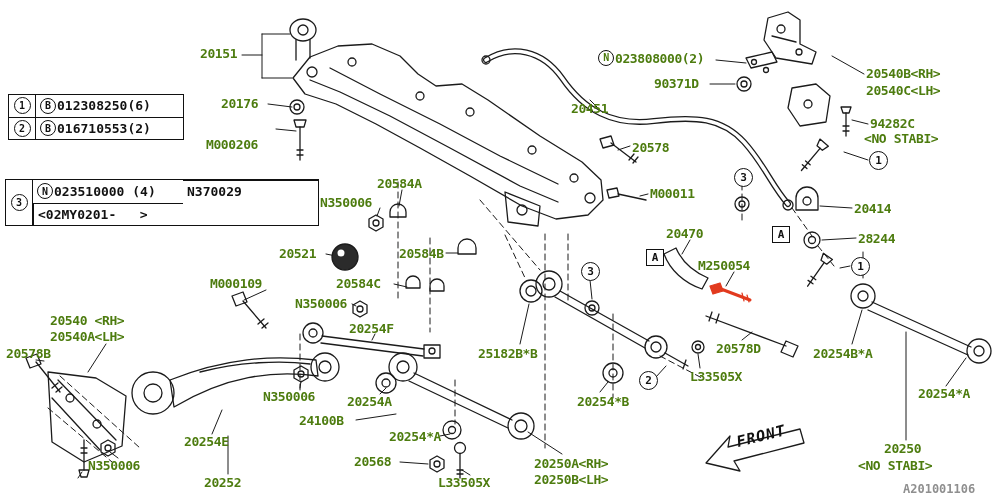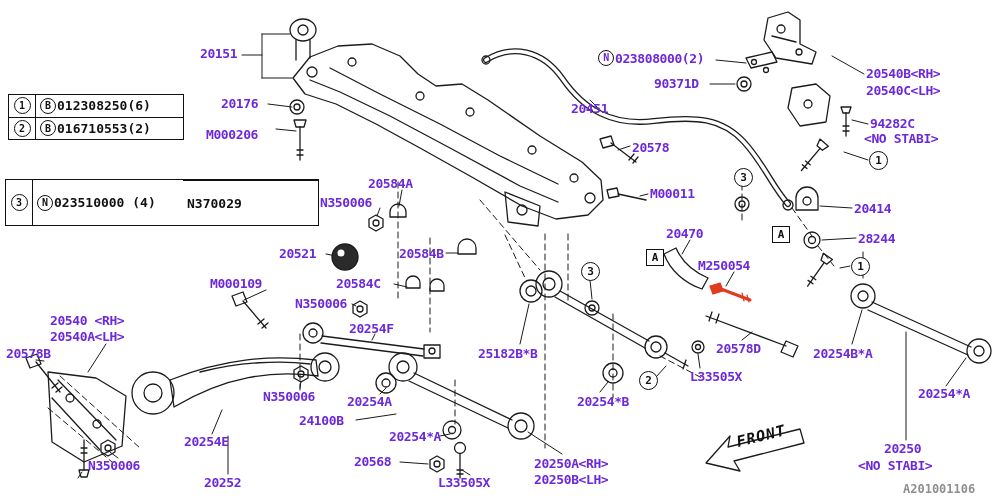--- a/index.html
+++ b/index.html
@@ -1,20 +1,20 @@
 <!DOCTYPE html>
 <html><head>
 <meta charset="utf-8">
 <style>
   html,body{margin:0;padding:0;background:#e8e8e8;}
   .stage{position:relative;width:1000px;height:497px;background:#ffffff;overflow:hidden;
          font-family:"DejaVu Sans Mono","Liberation Mono",monospace;color:#111;}
   .art{position:absolute;left:0;top:0;}
   .lbl{position:absolute;font-size:13px;font-weight:700;line-height:1;white-space:pre;
-       letter-spacing:-0.4px;color:#6d28d9;display:flex;align-items:center;}
+       letter-spacing:-0.4px;color:#4d7c0f;display:flex;align-items:center;}
   .badge{display:inline-flex;width:14px;height:14px;border:1.4px solid #111;border-radius:50%;
          align-items:center;justify-content:center;font-size:10px;font-weight:700;margin-right:1px;
          background:#fff;flex:0 0 auto;}
   .callout{position:absolute;width:17px;height:17px;border:1.6px solid #111;border-radius:50%;
            display:flex;align-items:center;justify-content:center;font-size:11px;font-weight:700;
            background:#fff;}
   .boxa{position:absolute;width:16px;height:15px;border:1.6px solid #111;display:flex;
         align-items:center;justify-content:center;font-size:11px;font-weight:700;background:#fff;}
   .legend{position:absolute;border:1.8px solid #111;background:#fff;display:flex;box-sizing:border-box;}
   .legend.col{flex-direction:column;}
@@ -339,22 +339,22 @@
         </g>
 
       <g>
         <path d="M706,463 L730,436 L728,447 L800,429 L804,443 L734,461 L740,471 Z"></path>
       </g>
     </g>
   </svg>
 
   <div class="lbl" style="left:200px;top:47px">20151</div>
   <div class="lbl" style="left:221px;top:97px">20176</div>
-  <div class="lbl" style="left:206px;top:128px">M000206</div>
-  <div class="lbl" style="left:368px;top:177px">20584A</div>
+  <div class="lbl" style="left:206px;top:138px">M000206</div>
+  <div class="lbl" style="left:377px;top:177px">20584A</div>
   <div class="lbl" style="left:320px;top:196px">N350006</div>
   <div class="lbl" style="left:279px;top:247px">20521</div>
   <div class="lbl" style="left:399px;top:247px">20584B</div>
   <div class="lbl" style="left:210px;top:277px">M000109</div>
   <div class="lbl" style="left:336px;top:277px">20584C</div>
   <div class="lbl" style="left:295px;top:297px">N350006</div>
   <div class="lbl" style="left:50px;top:314px">20540 &lt;RH&gt;</div>
   <div class="lbl" style="left:50px;top:330px">20540A&lt;LH&gt;</div>
   <div class="lbl" style="left:6px;top:347px">20578B</div>
   <div class="lbl" style="left:349px;top:322px">20254F</div>
@@ -418,19 +418,20 @@
     </div>
   </div>
 
   <div class="legend" style="left:5px;top:179px;width:314px;height:47px">
     <div class="lg-num">
         <span class="c-inline">3</span>
       </div>
     <div class="lg-grid">
       <div class="cell"><span class="badge">N</span><span>023510000 (4)</span></div>
       <div class="cell r2">N370029</div>
+      <div class="cell range r2">&lt;02MY0201-   &gt;</div>
     </div>
   </div>
 
   <div class="front" style="left:736px;top:427px">FRONT</div>
   <div class="doc" style="left:903px;top:482px">A201001106</div>
 
 </div>
 
 </body></html>

